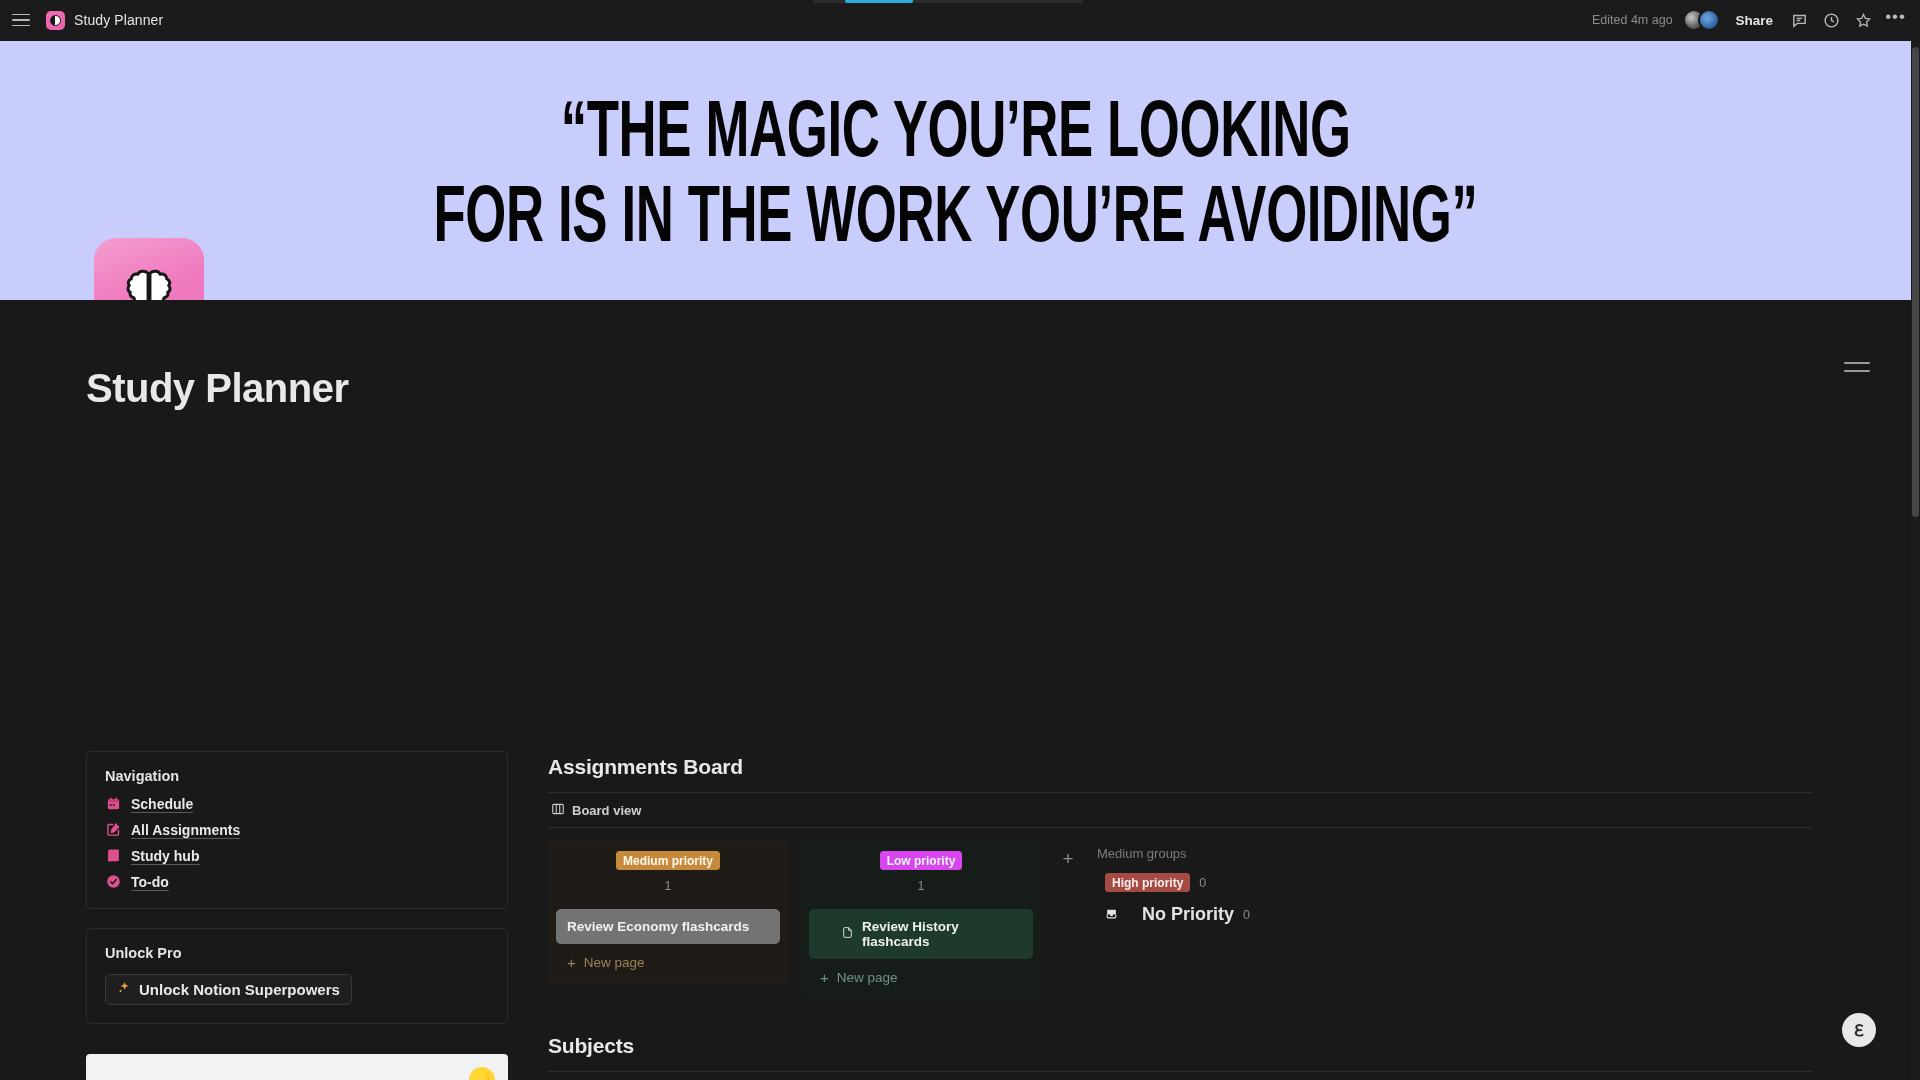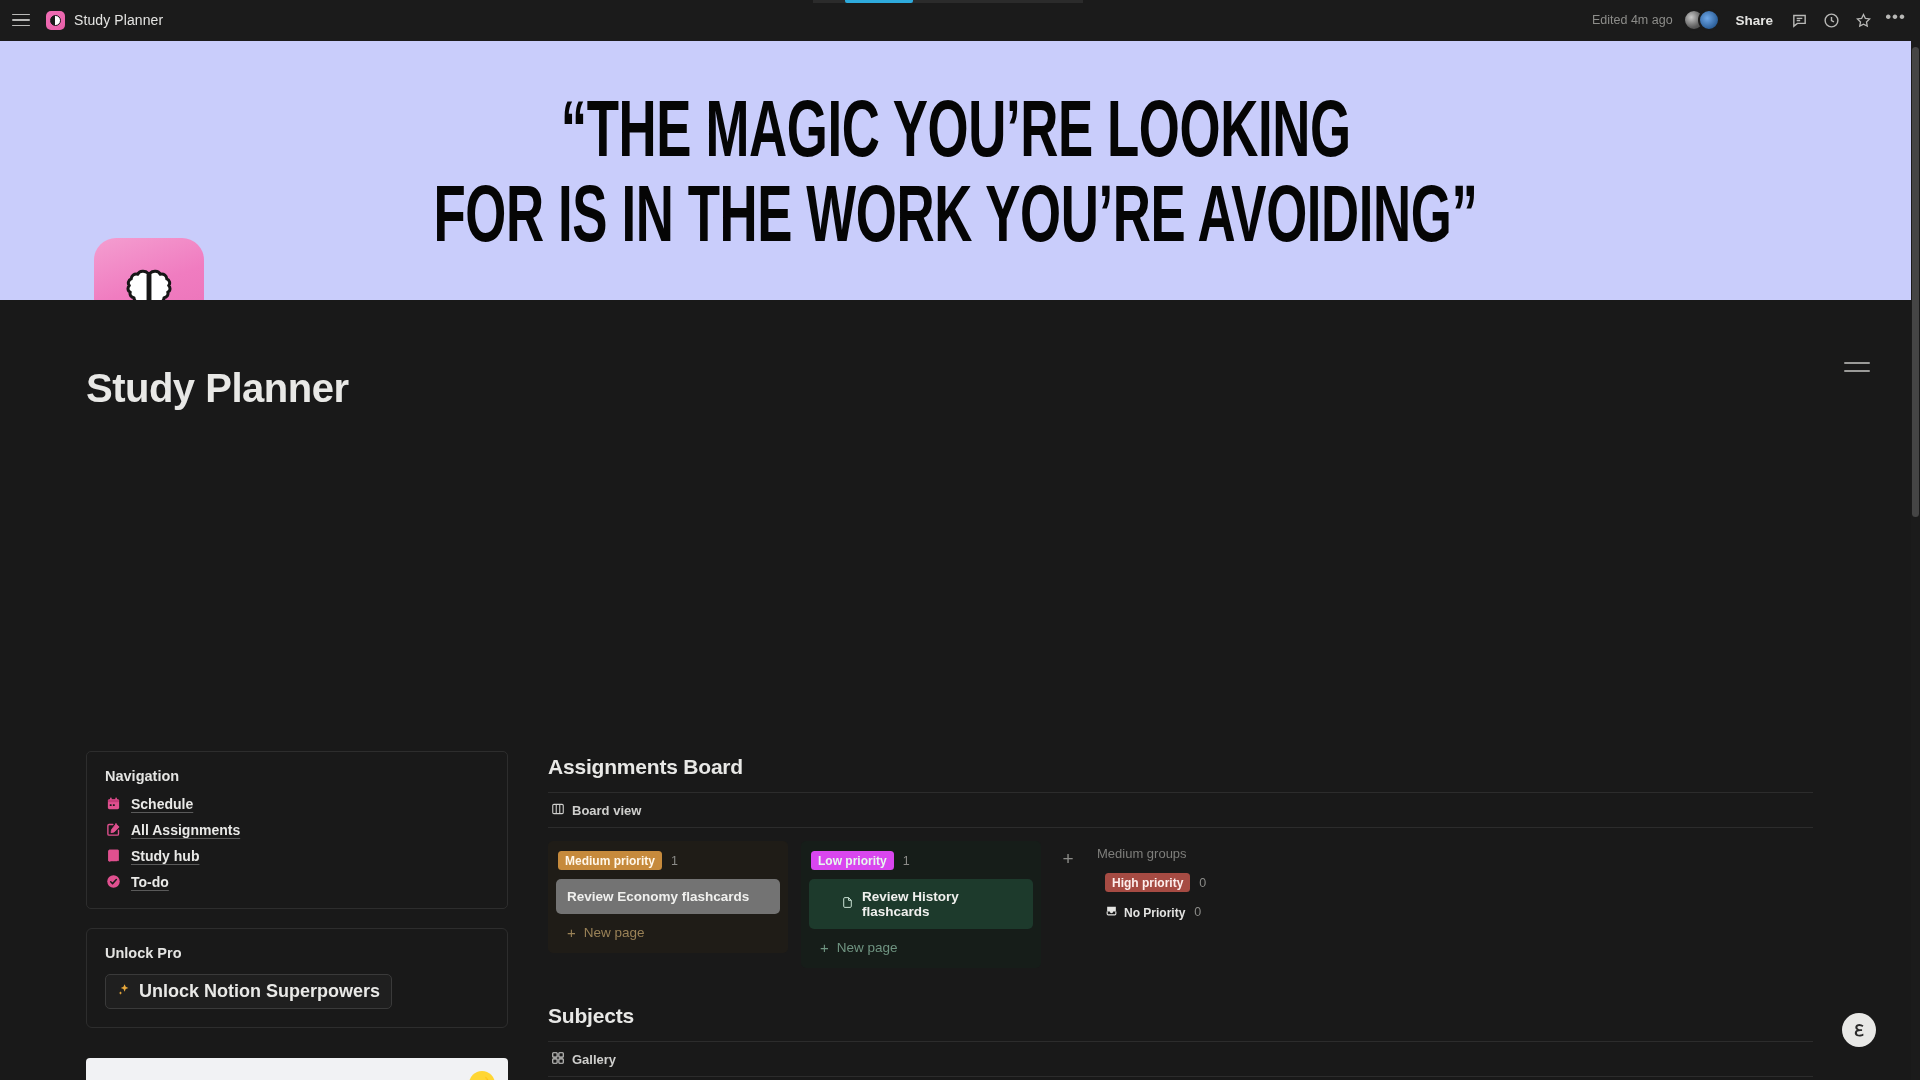--- a/index.html
+++ b/index.html
@@ -110,21 +110,21 @@
   .nav-icon { width:17px;height:17px; display:flex;align-items:center;justify-content:center; flex:0 0 17px;}
   .nav-label {
     font-size:14px; font-weight:700; color:#e9e9e7;
     text-decoration: underline; text-underline-offset: 3px;
     text-decoration-color: #5a5a5a; text-decoration-thickness: 1px;
   }
   .pro-box { margin-top: 19px; border-radius: 6px; }
   .pro-btn {
     margin-top: 2px; display:inline-flex; align-items:center; gap:8px;
     border:1px solid #3a3a3a; border-radius:5px; padding: 6px 11px;
-    font-size:18px; font-weight:700; color:#e9e9e7; cursor:pointer;
+    font-size:15px; font-weight:700; color:#e9e9e7; cursor:pointer;
     background: #1f1f1f;
   }
   .widget {
     margin-top: 30px; width: 422px; height: 272px;
     background:#f1f2f4; border-radius: 4px;
     position:relative; padding: 34px 68px 0 68px;
   }
   .moon-btn {
     position:absolute; top:13px; right:13px;
     width:26px;height:26px;border-radius:50%;
@@ -138,21 +138,21 @@
   .section-rule { height:1px; background:#2c2c2c; margin-top: 13px; }
   .view-tab {
     display:inline-flex; align-items:center; gap:7px;
     font-size:13px; font-weight:600; color:#cfcfcd;
     padding: 9px 3px 8px 3px; cursor:pointer;
   }
   .view-rule { height:1px; background:#2c2c2c; }
 
   .board { display:flex; gap: 13px; padding-top: 13px; align-items:flex-start;}
   .board-col { width: 240px; border-radius: 5px; padding: 8px; }
-  .col-head { display:flex; align-items:center; gap:9px; padding: 2px 2px 9px 2px;}
+  .col-head { display:flex; align-items:center; gap:9px; padding: 2px 2px 16px 2px; flex-direction: column;}
   .pill { font-size:12px; font-weight:700; padding: 2.5px 7px; border-radius:3.5px; }
   .pill.medium { background:#c68a3c; color:#fff7ea; }
   .pill.low { background:#d946ef; color:#e7f7ee; }
   .pill.high { background:#a64b43; color:#fdeeed; }
   .count { font-size:12.5px; color:#8b8b88; }
   .bcard {
     border-radius:5px; padding: 10px 11px; font-size:13.5px; font-weight:700;
     display:flex; align-items:center; gap:8px; color:#f0f0ee;
   }
   .newpage {
@@ -160,21 +160,21 @@
     font-size:13.5px; padding: 11px 11px 5px 11px; cursor:pointer;
   }
   .plus-sq { font-size:15px; line-height:1; }
   .addcol {
     width: 28px; height:28px; display:flex;align-items:center;justify-content:center;
     color:#8b8b88; font-size:19px; cursor:pointer; margin-top: 4px;
   }
   .hidden-groups { padding-top: 5px; }
   .hg-title { font-size:13px; color:#7e7e7b; padding-left: 2px; }
   .hg-row { display:flex; align-items:center; gap:9px; margin-top: 12px; padding-left: 10px; cursor:pointer;}
-  .hg-noprio { display:inline-flex; align-items:flex-end; gap:6px; font-size:12px; font-weight:700; color:#e4e4e2; }
+  .hg-noprio { display:inline-flex; align-items:flex-end; gap:24px; font-size:18px; font-weight:700; color:#e4e4e2; }
 
   .gallery { display:flex; gap: 13px; padding-top: 14px; }
   .gcard { width: 241px; border-radius:5px; overflow:hidden; background:#222; cursor:pointer; }
   .gthumb { height: 120px; width:100%; }
   .gnew {
     width: 243px; height: 32px; border:1px solid #2e2e2e; border-radius:5px;
     display:flex; align-items:center; justify-content:center; gap:8px;
     font-size:13.5px; color:#8b8b88; cursor:pointer; margin-top:2px;
   }
 

